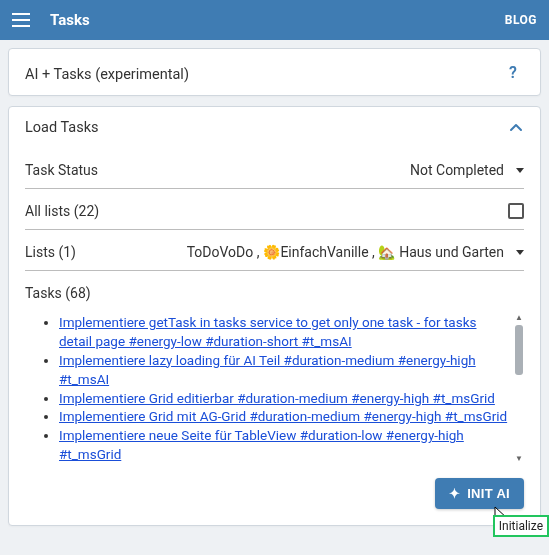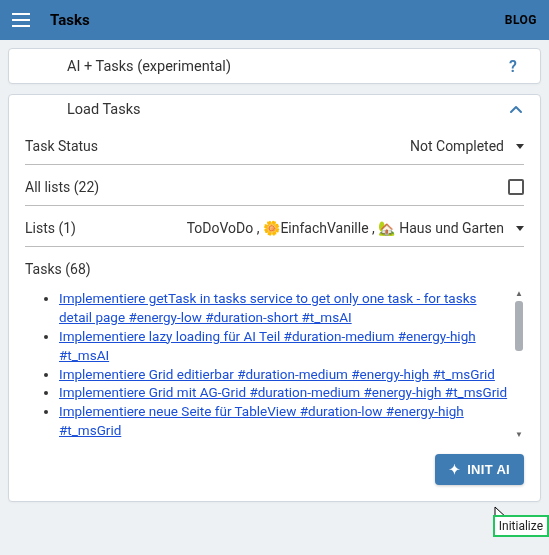--- a/index.html
+++ b/index.html
@@ -8,21 +8,21 @@
     background: #eef1f4;
     width: 549px;
     height: 555px;
     overflow: hidden;
     position: relative;
     font-size: 14px;
     color: #333;
   }
   .topbar {
     background: #3f7cb3;
-    color: #000000;
+    color: #ffffff;
     height: 40px;
     display: flex;
     align-items: center;
     padding: 0 12px;
   }
   .hamburger {
     width: 24px; height: 24px;
     display: flex; flex-direction: column; justify-content: center; gap: 4px;
     cursor: pointer;
     margin-right: 14px;
@@ -34,24 +34,23 @@
   .page { padding: 8px; }
 
   .card {
     background: #fff;
     border: 1px solid #d0d7de;
     border-radius: 4px;
     margin-bottom: 10px;
     box-shadow: 0 1px 2px rgba(0,0,0,.03);
   }
   .card-header {
-    display:flex; align-items:center; justify-content:space-between;
-    padding: 6px 16px;
+    display:flex; align-items:flex-end; justify-content:space-between;
+    padding: 12px 16px;
     cursor:pointer;
-    margin-left:42px;
   }
   .card-header .title { font-size: 14.5px; color:#333; }
   .help-icon {
     width:22px; height:22px; border-radius:50%;
     display:flex; align-items:center; justify-content:center;
     color:#3f7cb3; font-size:16px; font-weight:600;
     cursor:pointer;
   }
   .chevron { color:#3f7cb3; }
   .chevron svg { display:block; }

